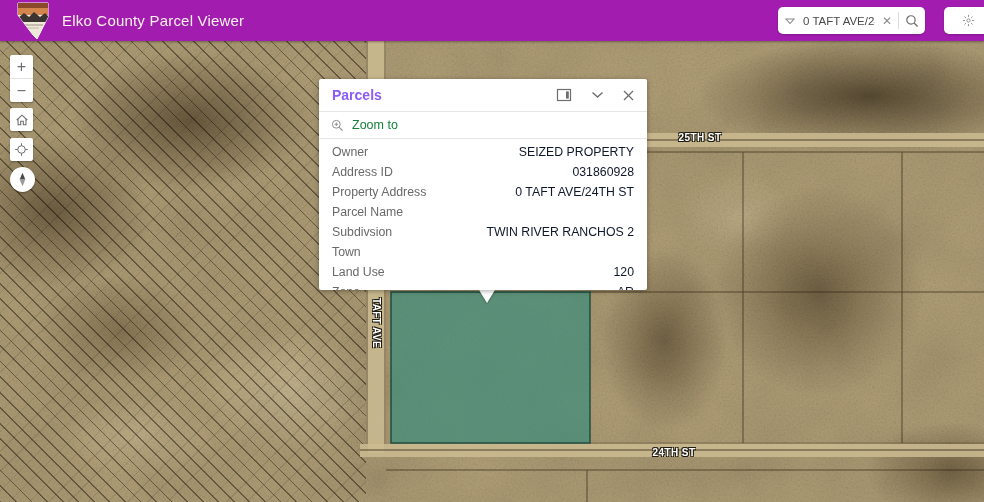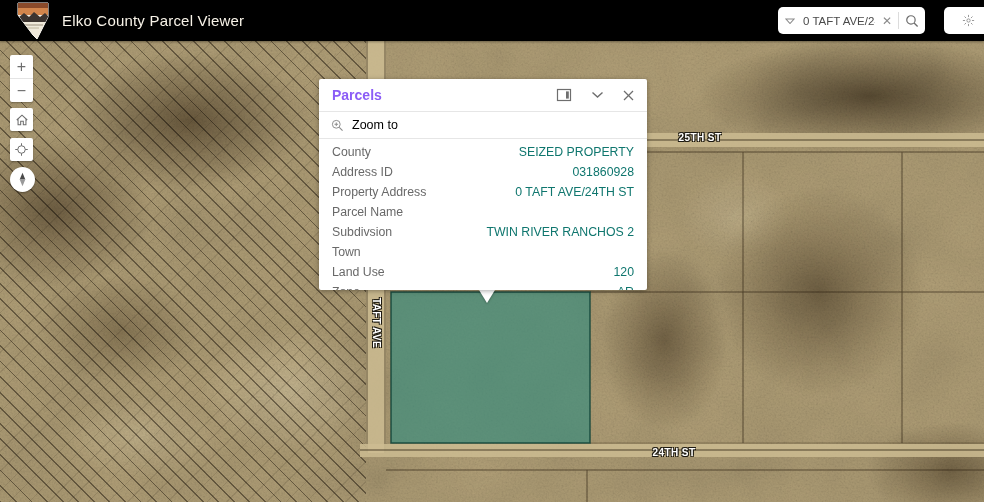--- a/index.html
+++ b/index.html
@@ -2,21 +2,21 @@
 <html><head>
 <meta charset="utf-8">
 <style>
   * { margin:0; padding:0; box-sizing:border-box; }
   html,body { width:984px; height:502px; overflow:hidden; }
   body { position:relative; font-family:"Liberation Sans", sans-serif; background:#a8976f; }
 
   
   .header {
     position:absolute; top:0; left:0; width:984px; height:41px;
-    background:#000000; z-index:30; display:flex; align-items:center;
+    background:#a21caf; z-index:30; display:flex; align-items:center;
     box-shadow:0 1px 2px rgba(0,0,0,.35);
   }
   .logo { position:absolute; left:17px; top:2px; width:32px; height:38px; }
   .app-title { position:absolute; left:62px; top:0; height:41px; line-height:41px;
     color:#f8f3e8; font-size:15px; letter-spacing:.2px; }
   .searchbox {
     position:absolute; right:59px; top:7px; width:147px; height:27px;
     background:#fff; border-radius:5px; display:flex; align-items:center;
     box-shadow:0 1px 2px rgba(0,0,0,.2); overflow:hidden;
   }
@@ -88,25 +88,25 @@
     position:absolute; left:319px; top:38px; width:328px; height:211px;
     background:#fff; border-radius:2px; box-shadow:0 1px 5px rgba(0,0,0,.35);
     z-index:20; overflow:hidden;
   }
   .popup-header { height:32px; display:flex; align-items:center; padding:0 13px; }
   .popup-title { font-size:14px; font-weight:bold; color:#8b5cf6; flex:1; }
   .popup-hicons { display:flex; align-items:center; gap:19px; }
   .picon { display:flex; align-items:center; justify-content:center; cursor:pointer; color:#6e6e6e; }
   .hdiv { height:1px; background:#e6e6e6; margin:0; }
   .zoomto-row { height:26px; display:flex; align-items:center; gap:8px; padding:0 12px; cursor:pointer; }
-  .zoomto-label { font-size:12.5px; color:#000000; }
+  .zoomto-label { font-size:12.5px; color:#15803d; }
   .fields { padding:3px 13px 0 13px; }
   .field-row { height:20px; display:flex; align-items:center; justify-content:space-between; }
   .field-label { font-size:12.3px; color:#696969; }
-  .field-value { font-size:12.3px; color:#0f766e; text-align:right; }
+  .field-value { font-size:12.3px; color:#0f172a; text-align:right; }
   .popup-caret {
     position:absolute; left:479px; top:249px; width:0; height:0; z-index:19;
     border-left:8px solid transparent; border-right:8px solid transparent;
     border-top:13px solid #fff;
     filter:drop-shadow(0 1px 1px rgba(0,0,0,.3));
   }
 </style>
 </head>
 <body>
 
@@ -227,21 +227,21 @@
         <circle cx="6.5" cy="6.5" r="4.8" fill="none" stroke="#8c8c8c" stroke-width="1.2"></circle>
         <line x1="10.2" y1="10.2" x2="14.2" y2="14.2" stroke="#8c8c8c" stroke-width="1.4"></line>
         <line x1="4.3" y1="6.5" x2="8.7" y2="6.5" stroke="#8c8c8c" stroke-width="1.2"></line>
         <line x1="6.5" y1="4.3" x2="6.5" y2="8.7" stroke="#8c8c8c" stroke-width="1.2"></line>
       </svg>
       <span class="zoomto-label">Zoom to</span>
     </div>
     <div class="hdiv"></div>
     <div class="fields">
       <div class="field-row">
-        <span class="field-label">County</span>
+        <span class="field-label">Owner</span>
         <span class="field-value">SEIZED PROPERTY</span>
       </div>
       <div class="field-row">
         <span class="field-label">Address ID</span>
         <span class="field-value">031860928</span>
       </div>
       <div class="field-row">
         <span class="field-label">Property Address</span>
         <span class="field-value">0 TAFT AVE/24TH ST</span>
       </div>

